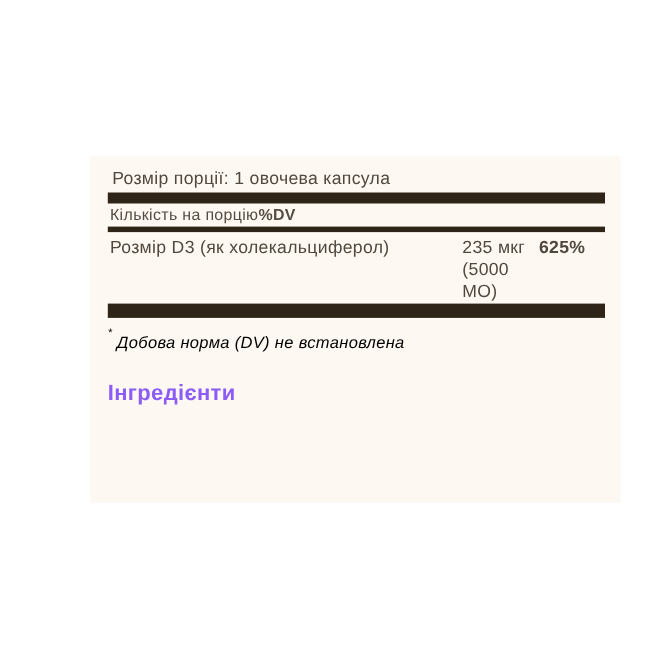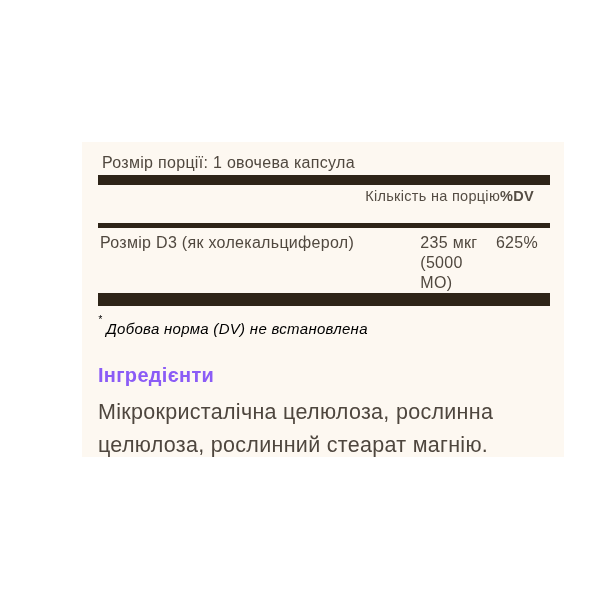--- a/index.html
+++ b/index.html
@@ -24,41 +24,41 @@
     padding: 11px 0 2px 4px;
     letter-spacing: 0.3px;
     color: #50483f;
   }
   .bar { background: #2e2418; }
   .bar.thick   { height: 10px; }
   .bar.thin    { height: 5px; }
   .bar.thicker { height: 13px; }
   .header-row {
     display: flex;
-    justify-content: flex-end;
+    justify-content: flex-start;
     align-items: center;
     font-size: 14.5px;
     line-height: 16px;
-    padding: 3px 0 19px 2px;
+    padding: 3px 0 2px 2px;
     letter-spacing: 0.3px;
     color: #554d44;
   }
   .header-row .dv-head { padding-right: 16px; font-weight: bold; }
   .nutrient-row {
     display: flex;
     font-size: 16px;
     line-height: 20px;
     padding-top: 5px;
     letter-spacing: 0.3px;
     color: #50483f;
     min-height: 65px;
   }
   .nutrient-row .nname  { width: 334px; padding-left: 2px; }
   .nutrient-row .amount { width: 66px; }
-  .nutrient-row .dv     { width: 68px; text-align: right; padding-right: 12px; white-space: nowrap; }
+  .nutrient-row .dv     { width: 68px; text-align: center; padding-right: 12px; white-space: nowrap; font-weight: bold; }
   .footnote {
     margin-top: 10px;
     font-size: 15px;
     line-height: 18px;
     letter-spacing: 0.3px;
     color: #000000;
     font-style: italic;
   }
   .footnote sup {
     font-size: 10px;
@@ -106,16 +106,15 @@
     </div>
 
     <div class="bar thicker"></div>
 
     <div class="footnote">
       <sup>*</sup><span>Добова норма (DV) не встановлена</span>
     </div>
 
     <h2 class="ing-title">Інгредієнти</h2>
 
-    <p class="ing-text">Мікрокристалічна целюлоза, рослинна целюлоза, рослинний стеарат магнію.</p>
 
   </section>
 </div>
 
 </body></html>

